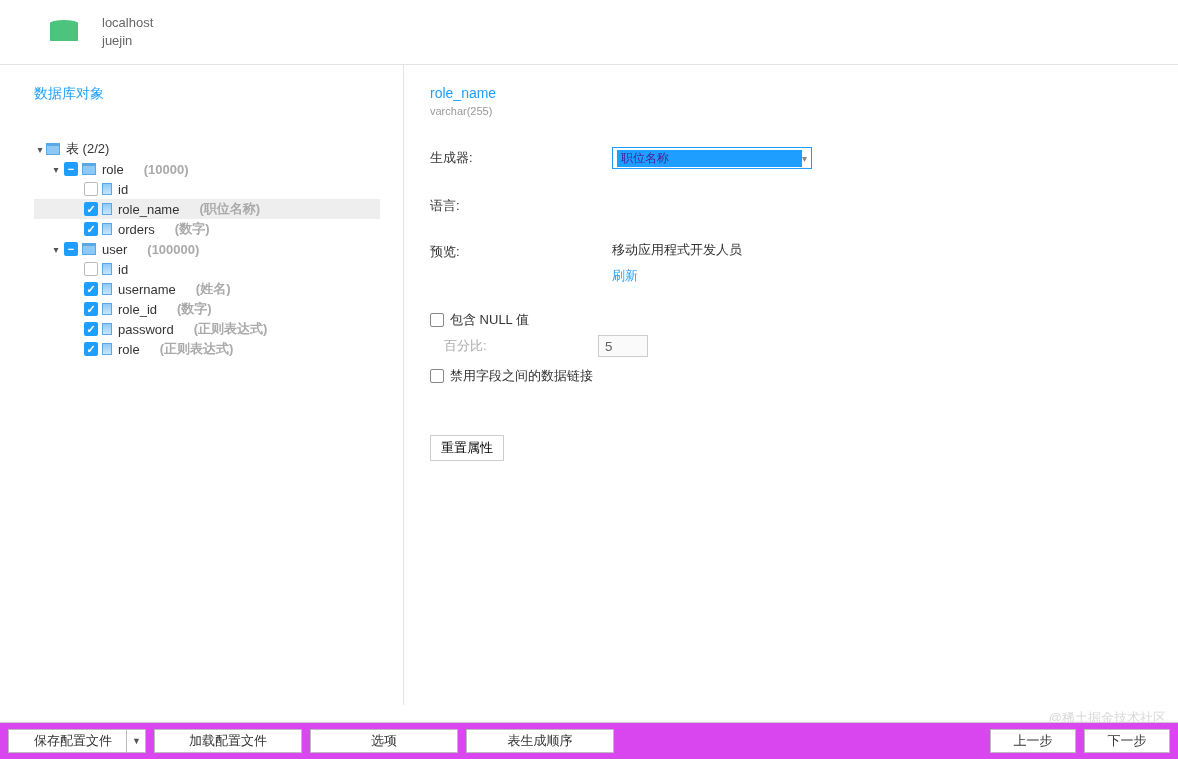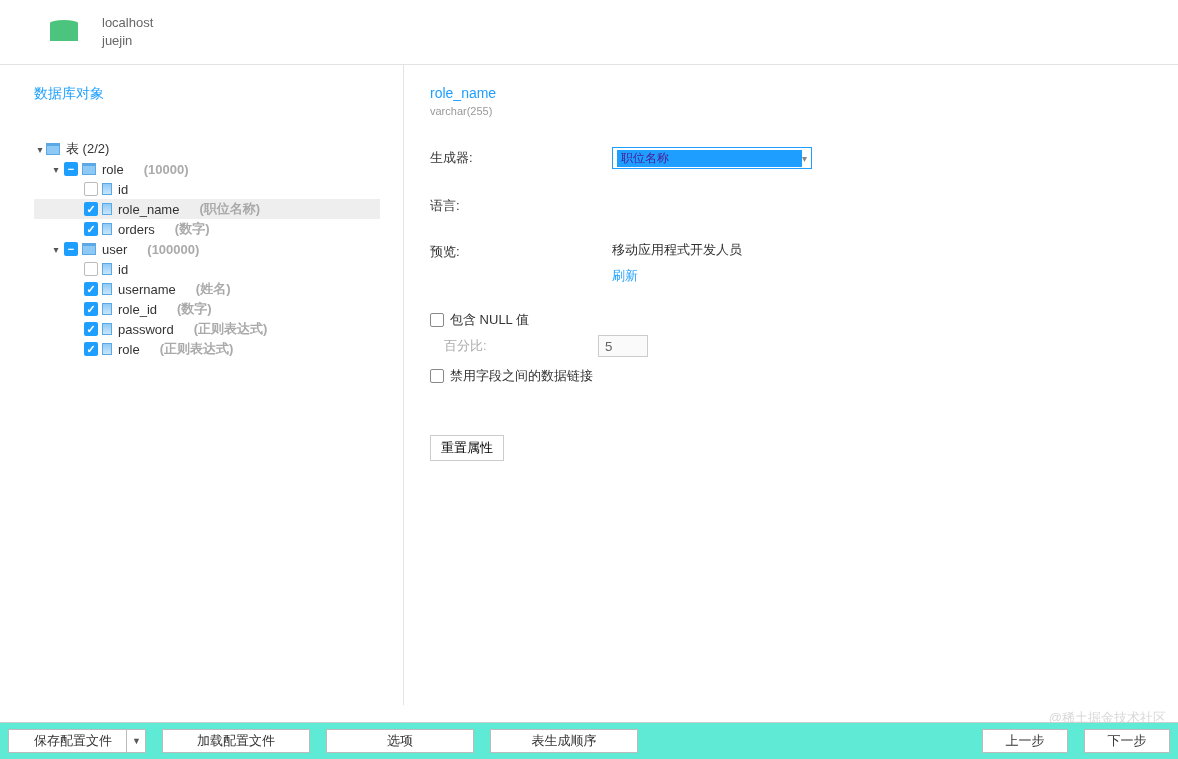--- a/index.html
+++ b/index.html
@@ -42,21 +42,21 @@
 .chk-row { display:flex; align-items:center; gap:6px; }
 .chk { width:14px; height:14px; border:1px solid #888; border-radius:2px; display:inline-flex; align-items:center; justify-content:center; font-size:11px; color:#fff; cursor:pointer; }
 .chk.on { background:#1e9fff; border-color:#1e9fff; }
 .chk.on::before { content:"✓"; }
 .preview-text { color:#333; margin-bottom:8px; }
 .refresh { color:#1e9fff; cursor:pointer; }
 .pct-row { display:flex; align-items:center; margin:6px 0 10px 0; }
 .pct-label { width:168px; color:#aaa; padding-left:14px; }
 .pct-input { width:50px; height:22px; border:1px solid #ccc; padding:0 6px; color:#666; }
 .btn-sm { border:1px solid #ccc; background:#fff; padding:3px 10px; font-size:13px; cursor:pointer; }
-.footer { position:absolute; left:0; right:0; bottom:0; border-top:1px solid #ccc; padding:6px 8px; display:flex; align-items:center; gap:16px; background:#5eead4; }
+.footer { position:absolute; left:0; right:0; bottom:0; border-top:1px solid #ccc; padding:6px 8px; display:flex; align-items:center; gap:8px; background:#d946ef; }
 .footer .btn { border:1px solid #bbb; background:#fff; height:24px; padding:0 18px; font-size:13px; cursor:pointer; display:flex; align-items:center; justify-content:center; min-width:148px; }
 .footer .btn.split { min-width:138px; position:relative; padding-right:26px; }
 .footer .btn.split::after { content:""; position:absolute; right:0; top:0; bottom:0; width:18px; border-left:1px solid #bbb; }
 .footer .btn.split .dd { position:absolute; right:4px; font-size:9px; color:#555; }
 .footer .spacer { flex:1; }
 .footer .btn.nav { min-width:86px; }
 .watermark { position:absolute; right:12px; bottom:32px; color:#d8d8d8; font-size:13px; pointer-events:none; }
 .ind1 { padding-left:0px; }
 .ind2 { padding-left:16px; }
 .ind3 { padding-left:48px; }

